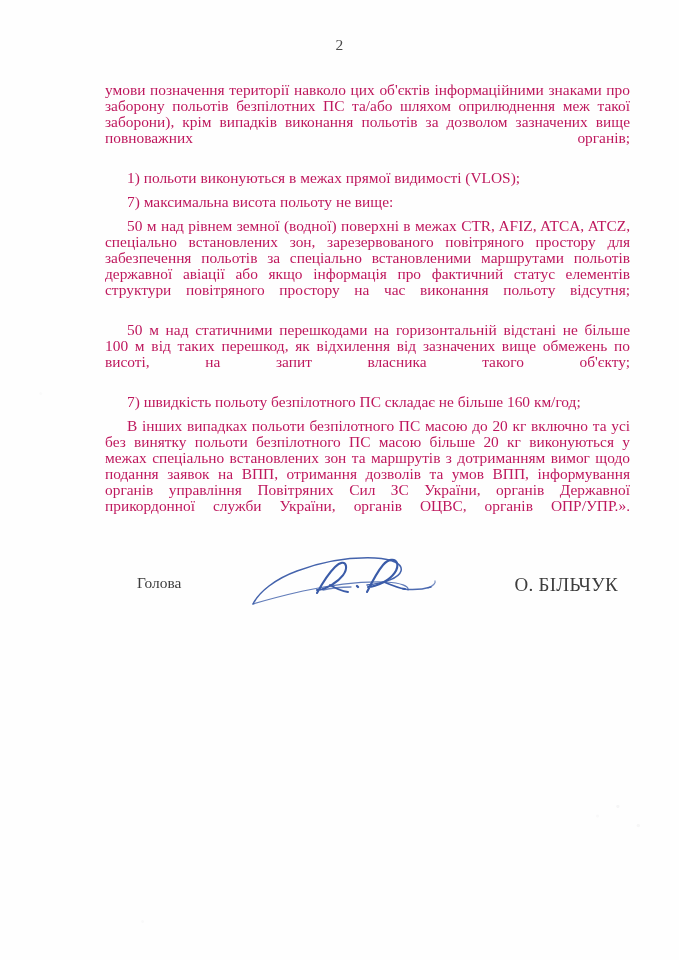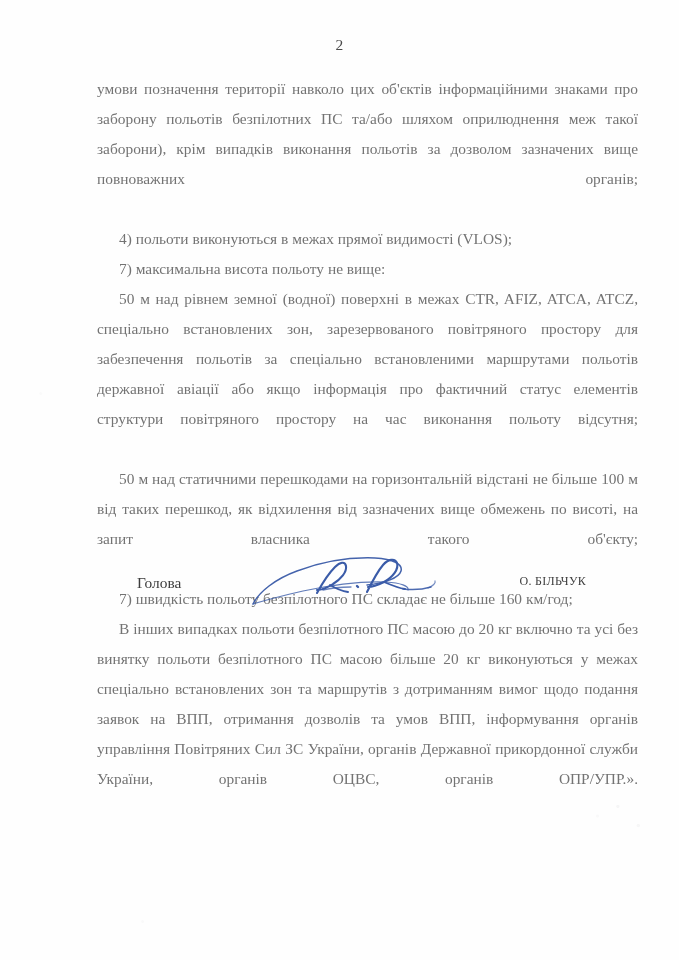--- a/index.html
+++ b/index.html
@@ -51,26 +51,26 @@
 
   
   .body-text {
     position: absolute;
     left: 97px;
     top: 74px;
     width: 541px;
   }
 
   .para {
-    margin: 0;
+    margin: 8px;
     font-size: 15.4px;
-    line-height: 30px;
+    line-height: 16px;
     text-align: justify;
     text-justify: inter-word;
-    color: #737373;
+    color: #be185d;
     -webkit-font-smoothing: none;
   }
   .para.indent {
     text-indent: 22px;
   }
   .para.noindent {
     text-indent: 0;
   }
   
   .para::after {
@@ -91,23 +91,23 @@
   .sign-role {
     position: absolute;
     left: 40px;
     top: 0;
     font-size: 15.4px;
     color: #3d3d3d;
     white-space: nowrap;
   }
   .sign-name {
     position: absolute;
-    right: 52px;
+    right: 20px;
     top: 0;
-    font-size: 12px;
+    font-size: 19px;
     color: #3d3d3d;
     white-space: nowrap;
     letter-spacing: 0.3px;
   }
   .sign-mark {
     position: absolute;
     left: 148px;
     top: -22px;
     width: 210px;
     height: 62px;
@@ -124,21 +124,21 @@
 <div class="page">
 
   <div class="scan-noise"></div>
 
   <div class="page-number">2</div>
 
   <div class="body-text">
 
     <p class="para noindent">умови позначення території навколо цих об'єктів інформаційними знаками про заборону польотів безпілотних ПС та/або шляхом оприлюднення меж такої заборони), крім випадків виконання польотів за дозволом зазначених вище повноважних органів;</p>
 
-    <p class="para indent last-nostretch">4) польоти виконуються в межах прямої видимості (VLOS);</p>
+    <p class="para indent last-nostretch">1) польоти виконуються в межах прямої видимості (VLOS);</p>
 
     <p class="para indent last-nostretch">7) максимальна висота польоту не вище:</p>
 
 
     <p class="para indent">50 м над рівнем земної (водної) поверхні в межах CTR, AFIZ, ATCA, ATCZ, спеціально встановлених зон, зарезервованого повітряного простору для забезпечення польотів за спеціально встановленими маршрутами польотів державної авіації або якщо інформація про фактичний статус елементів структури повітряного простору на час виконання польоту відсутня;</p>
 
     <p class="para indent">50 м над статичними перешкодами на горизонтальній відстані не більше 100 м від таких перешкод, як відхилення від зазначених вище обмежень по висоті, на запит власника такого об'єкту;</p>
 
     <p class="para indent last-nostretch">7) швидкість польоту безпілотного ПС складає не більше 160 км/год;</p>
 

